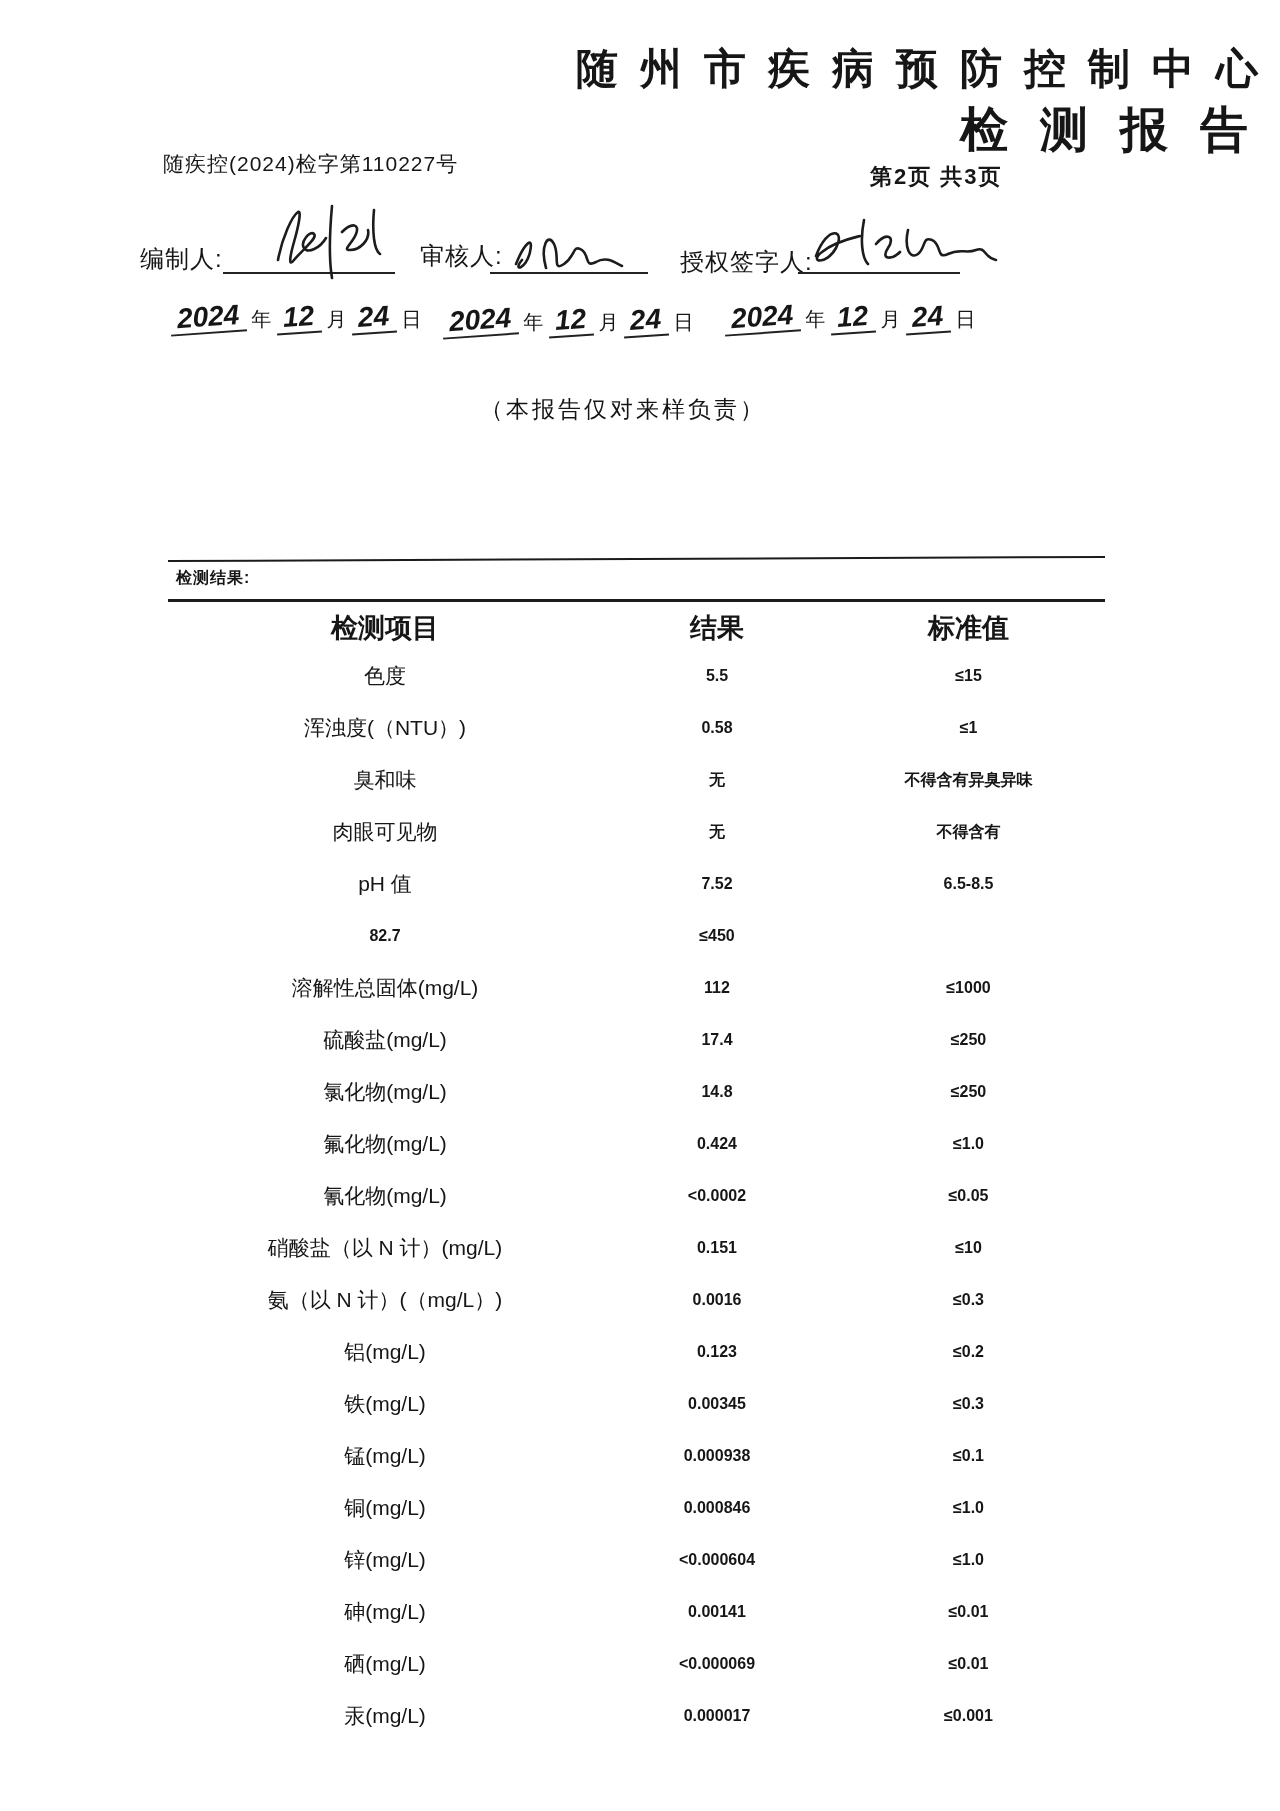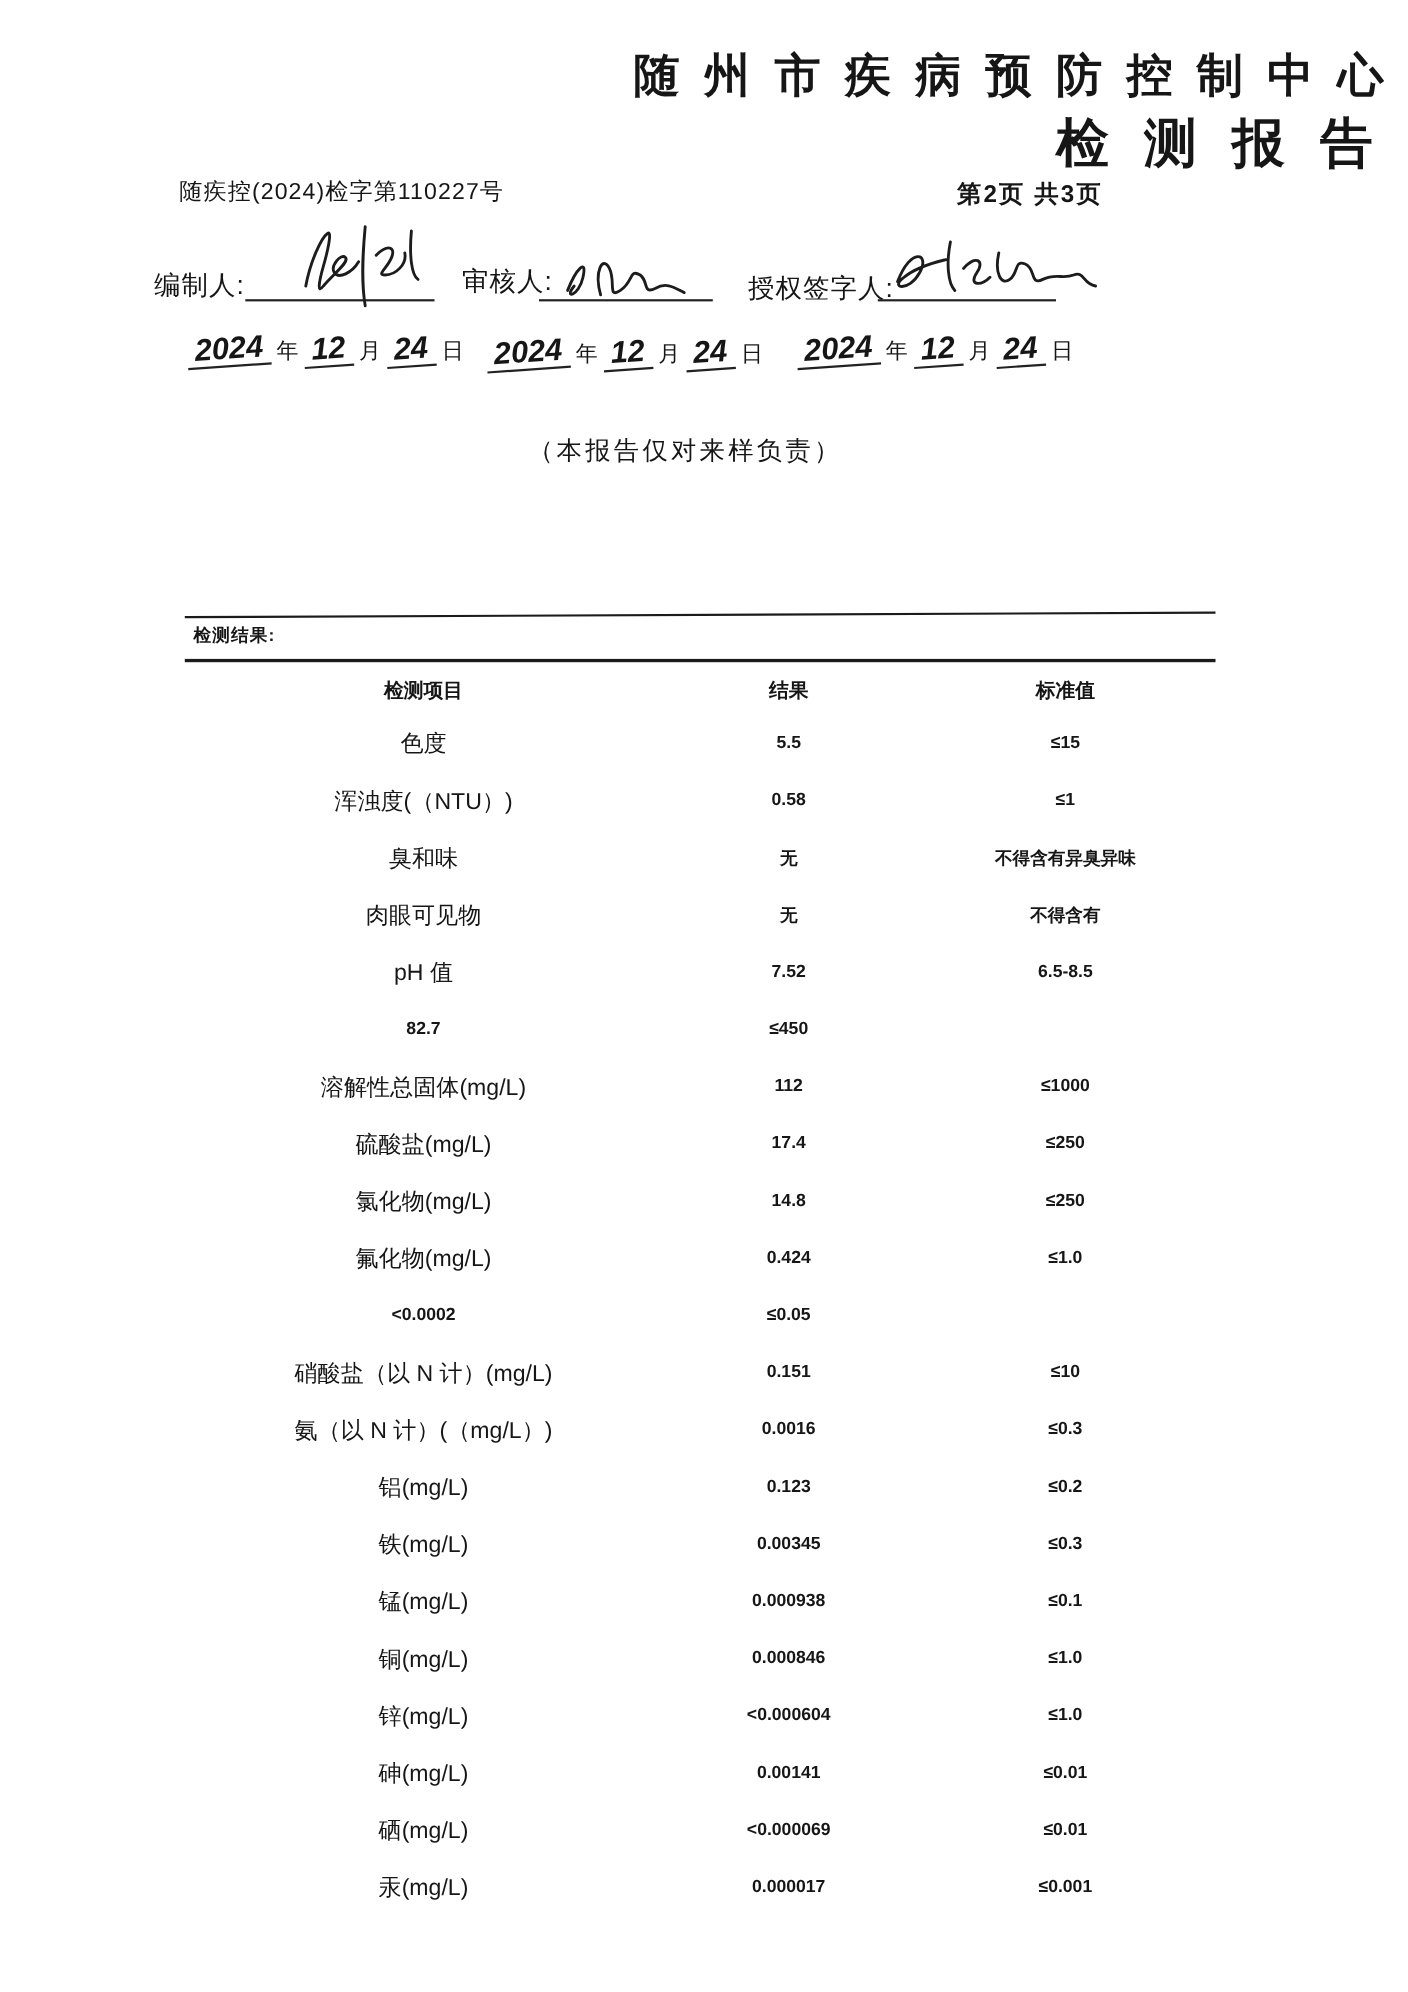--- a/index.html
+++ b/index.html
@@ -14,42 +14,42 @@
   .abs{position:absolute;}
   
   .org{
     left:0;right:0;top:41px;text-align:right;
     font-size:42px;font-weight:600;letter-spacing:22px;padding-left:22px;
   }
   .title{
     left:0;right:0;top:98px;text-align:right;
     font-size:48px;font-weight:700;letter-spacing:32px;padding-left:32px;
   }
-  .docno{left:163px;top:160px;font-size:21px;letter-spacing:1px;}
+  .docno{left:163px;top:150px;font-size:21px;letter-spacing:1px;}
   .pageinfo{left:870px;top:162px;font-size:22px;font-weight:700;letter-spacing:2px;}
   
   .siglabel{font-size:24px;font-weight:500;letter-spacing:1px;}
   .sigline{height:0;border-bottom:2px solid #222;}
   .sig svg{display:block;}
   
   .date{display:flex;align-items:flex-end;font-size:20px;}
   .hwu{
     display:inline-block;border-bottom:2px solid #222;
     padding:0 7px;margin:0 2px;
     font-size:28px;font-weight:600;font-style:italic;
     transform:rotate(-4deg);line-height:30px;
   }
   .unit{padding:0 3px;line-height:30px;}
   .note{font-size:23px;letter-spacing:3px;}
   
   .rule{background:#1b1b1b;}
   .seclabel{font-size:16px;font-weight:600;letter-spacing:1px;}
   .results{left:168px;top:606px;width:937px;}
   .thead,.trow{display:grid;grid-template-columns:434px 230px 273px;align-items:center;}
-  .thead{height:44px;font-size:18px;font-weight:700;}
+  .thead{height:44px;font-size:27px;font-weight:700;}
   .trow{height:52px;}
   .thead>div,.trow>div{text-align:center;}
   .c1{font-size:21px;font-weight:500;}
   .c2,.c3{font-size:16px;font-weight:600;}
 </style>
 </head>
 <body>
 
 <div class="abs org">随州市疾病预防控制中心</div>
 <div class="abs title">检测报告</div>
@@ -173,20 +173,21 @@
     <div class="c3">≤250</div>
   </div>
 
   <div class="trow">
     <div class="c1">氟化物(mg/L)</div>
     <div class="c2">0.424</div>
     <div class="c3">≤1.0</div>
   </div>
 
   <div class="trow">
+    <div class="c1">氰化物(mg/L)</div>
     <div class="c2">&lt;0.0002</div>
     <div class="c3">≤0.05</div>
   </div>
 
   <div class="trow">
     <div class="c1">硝酸盐（以 N 计）(mg/L)</div>
     <div class="c2">0.151</div>
     <div class="c3">≤10</div>
   </div>
 

